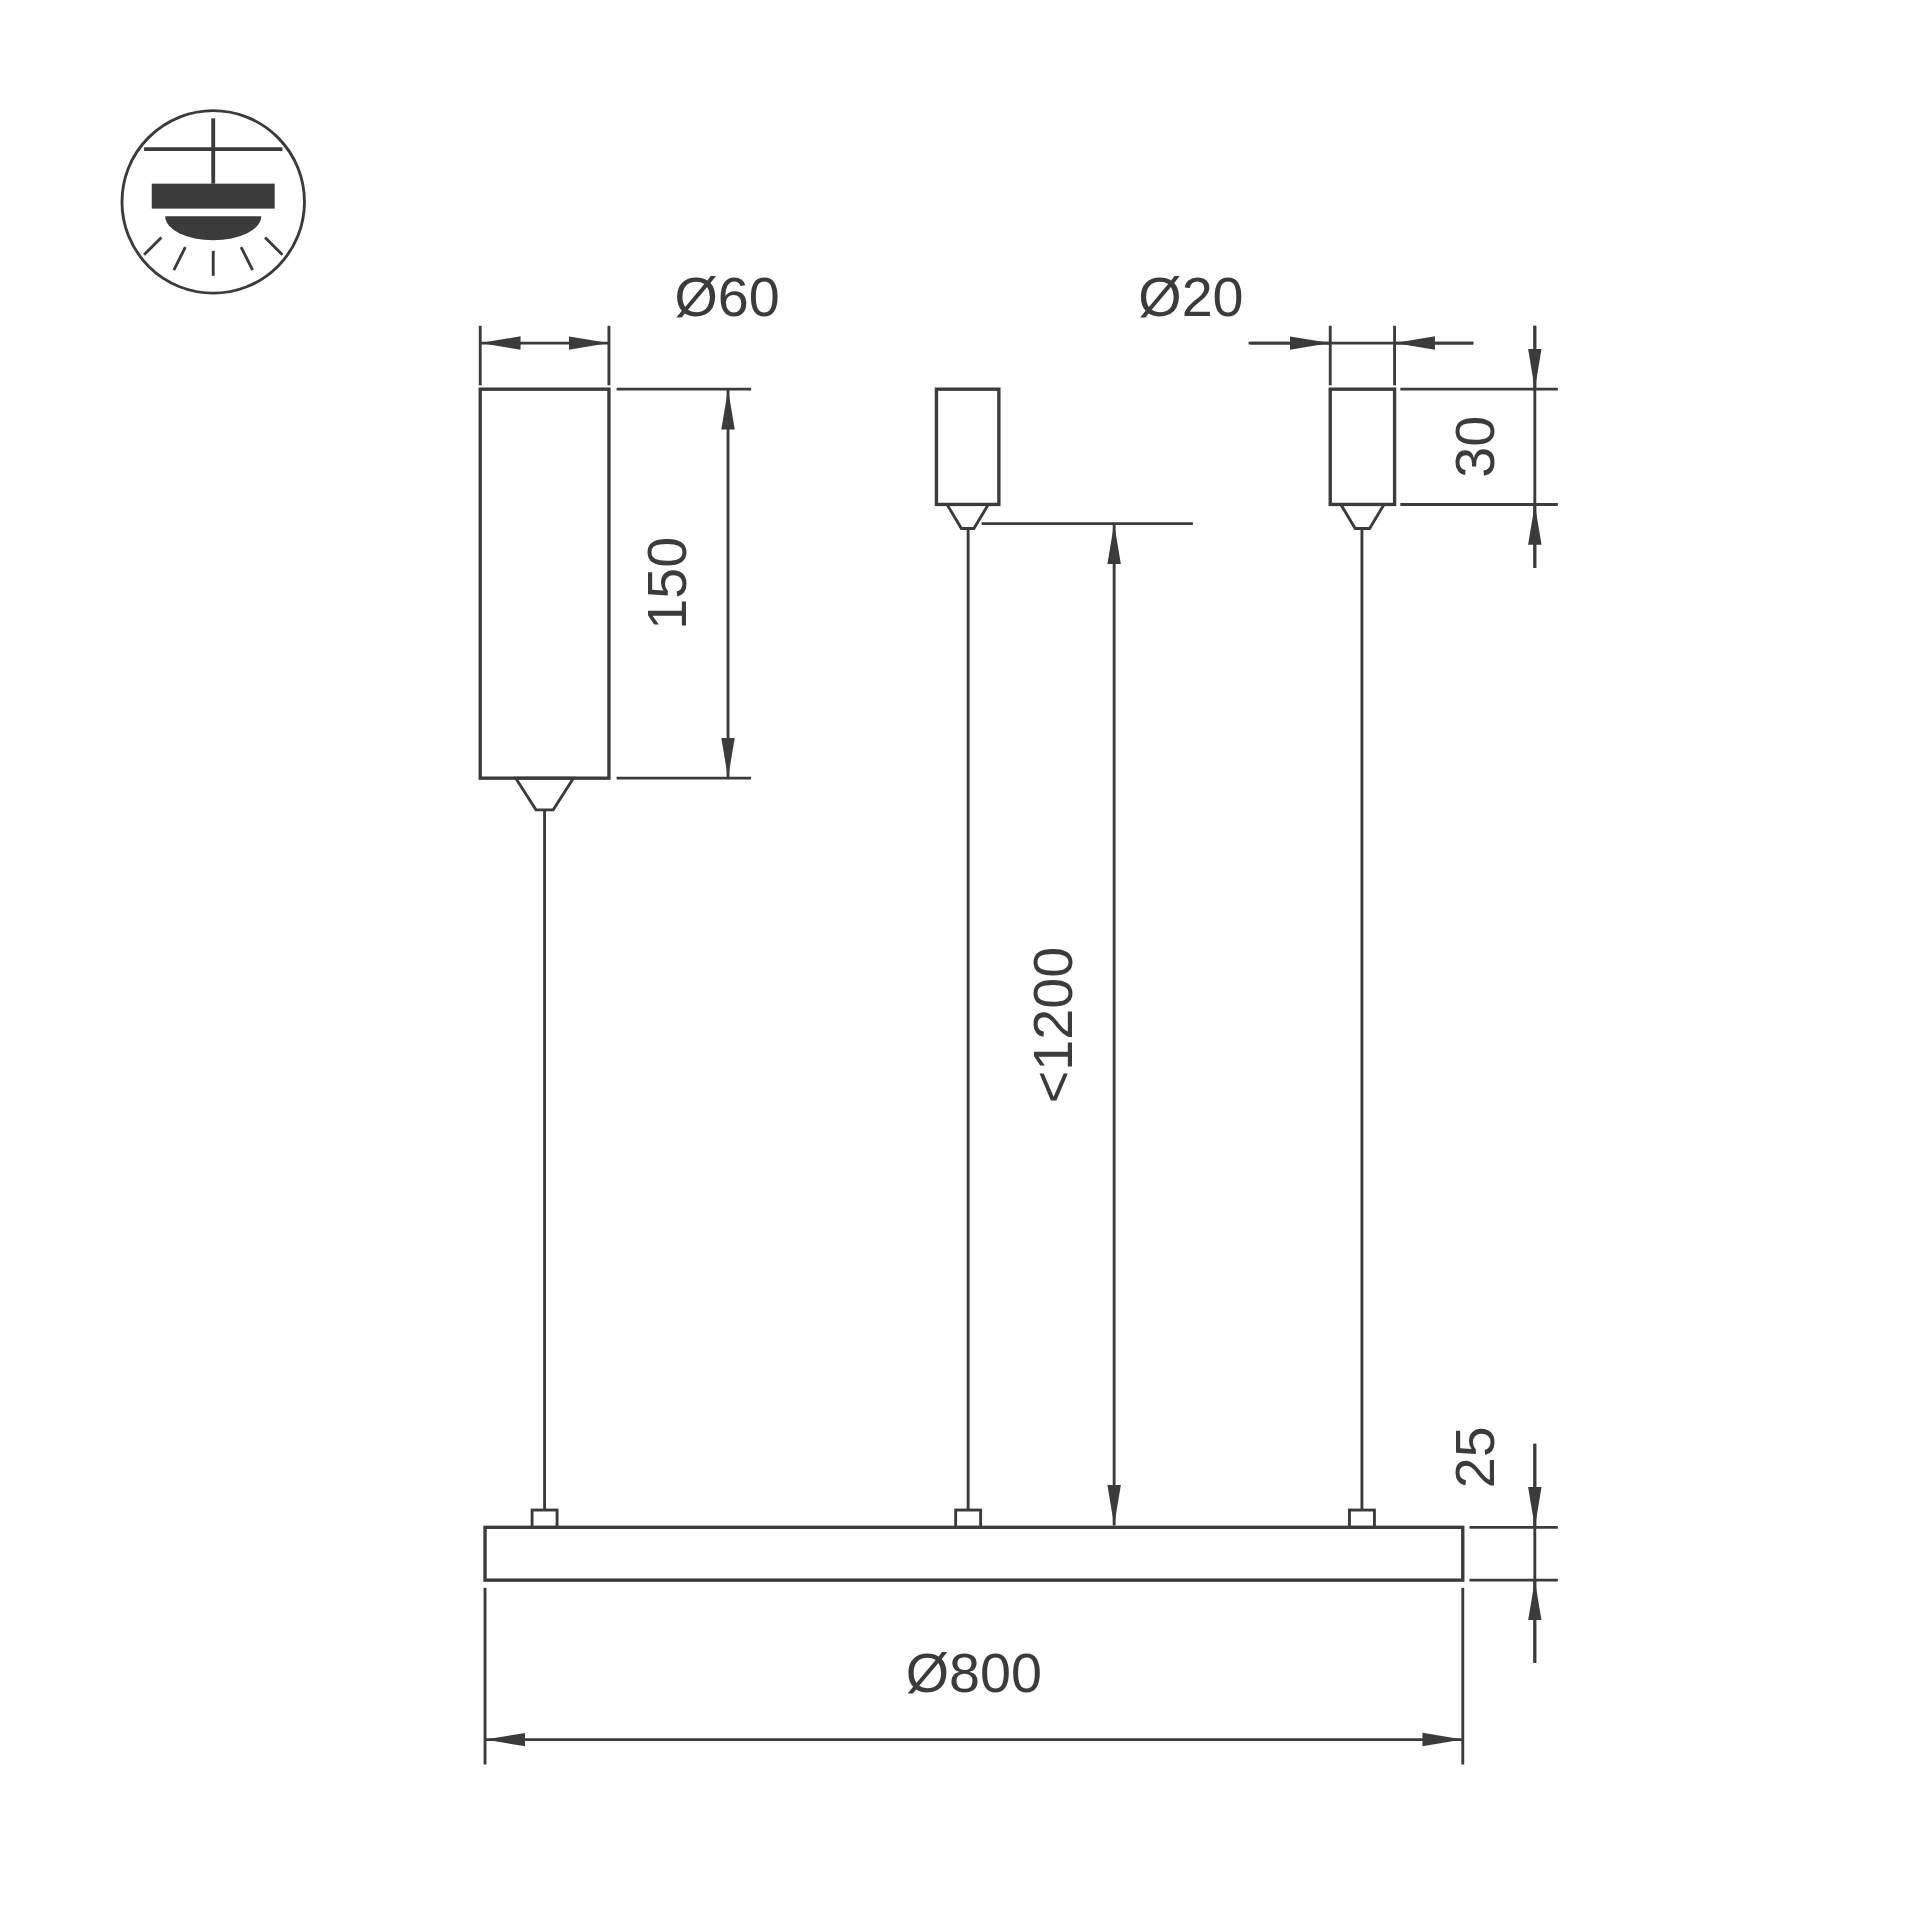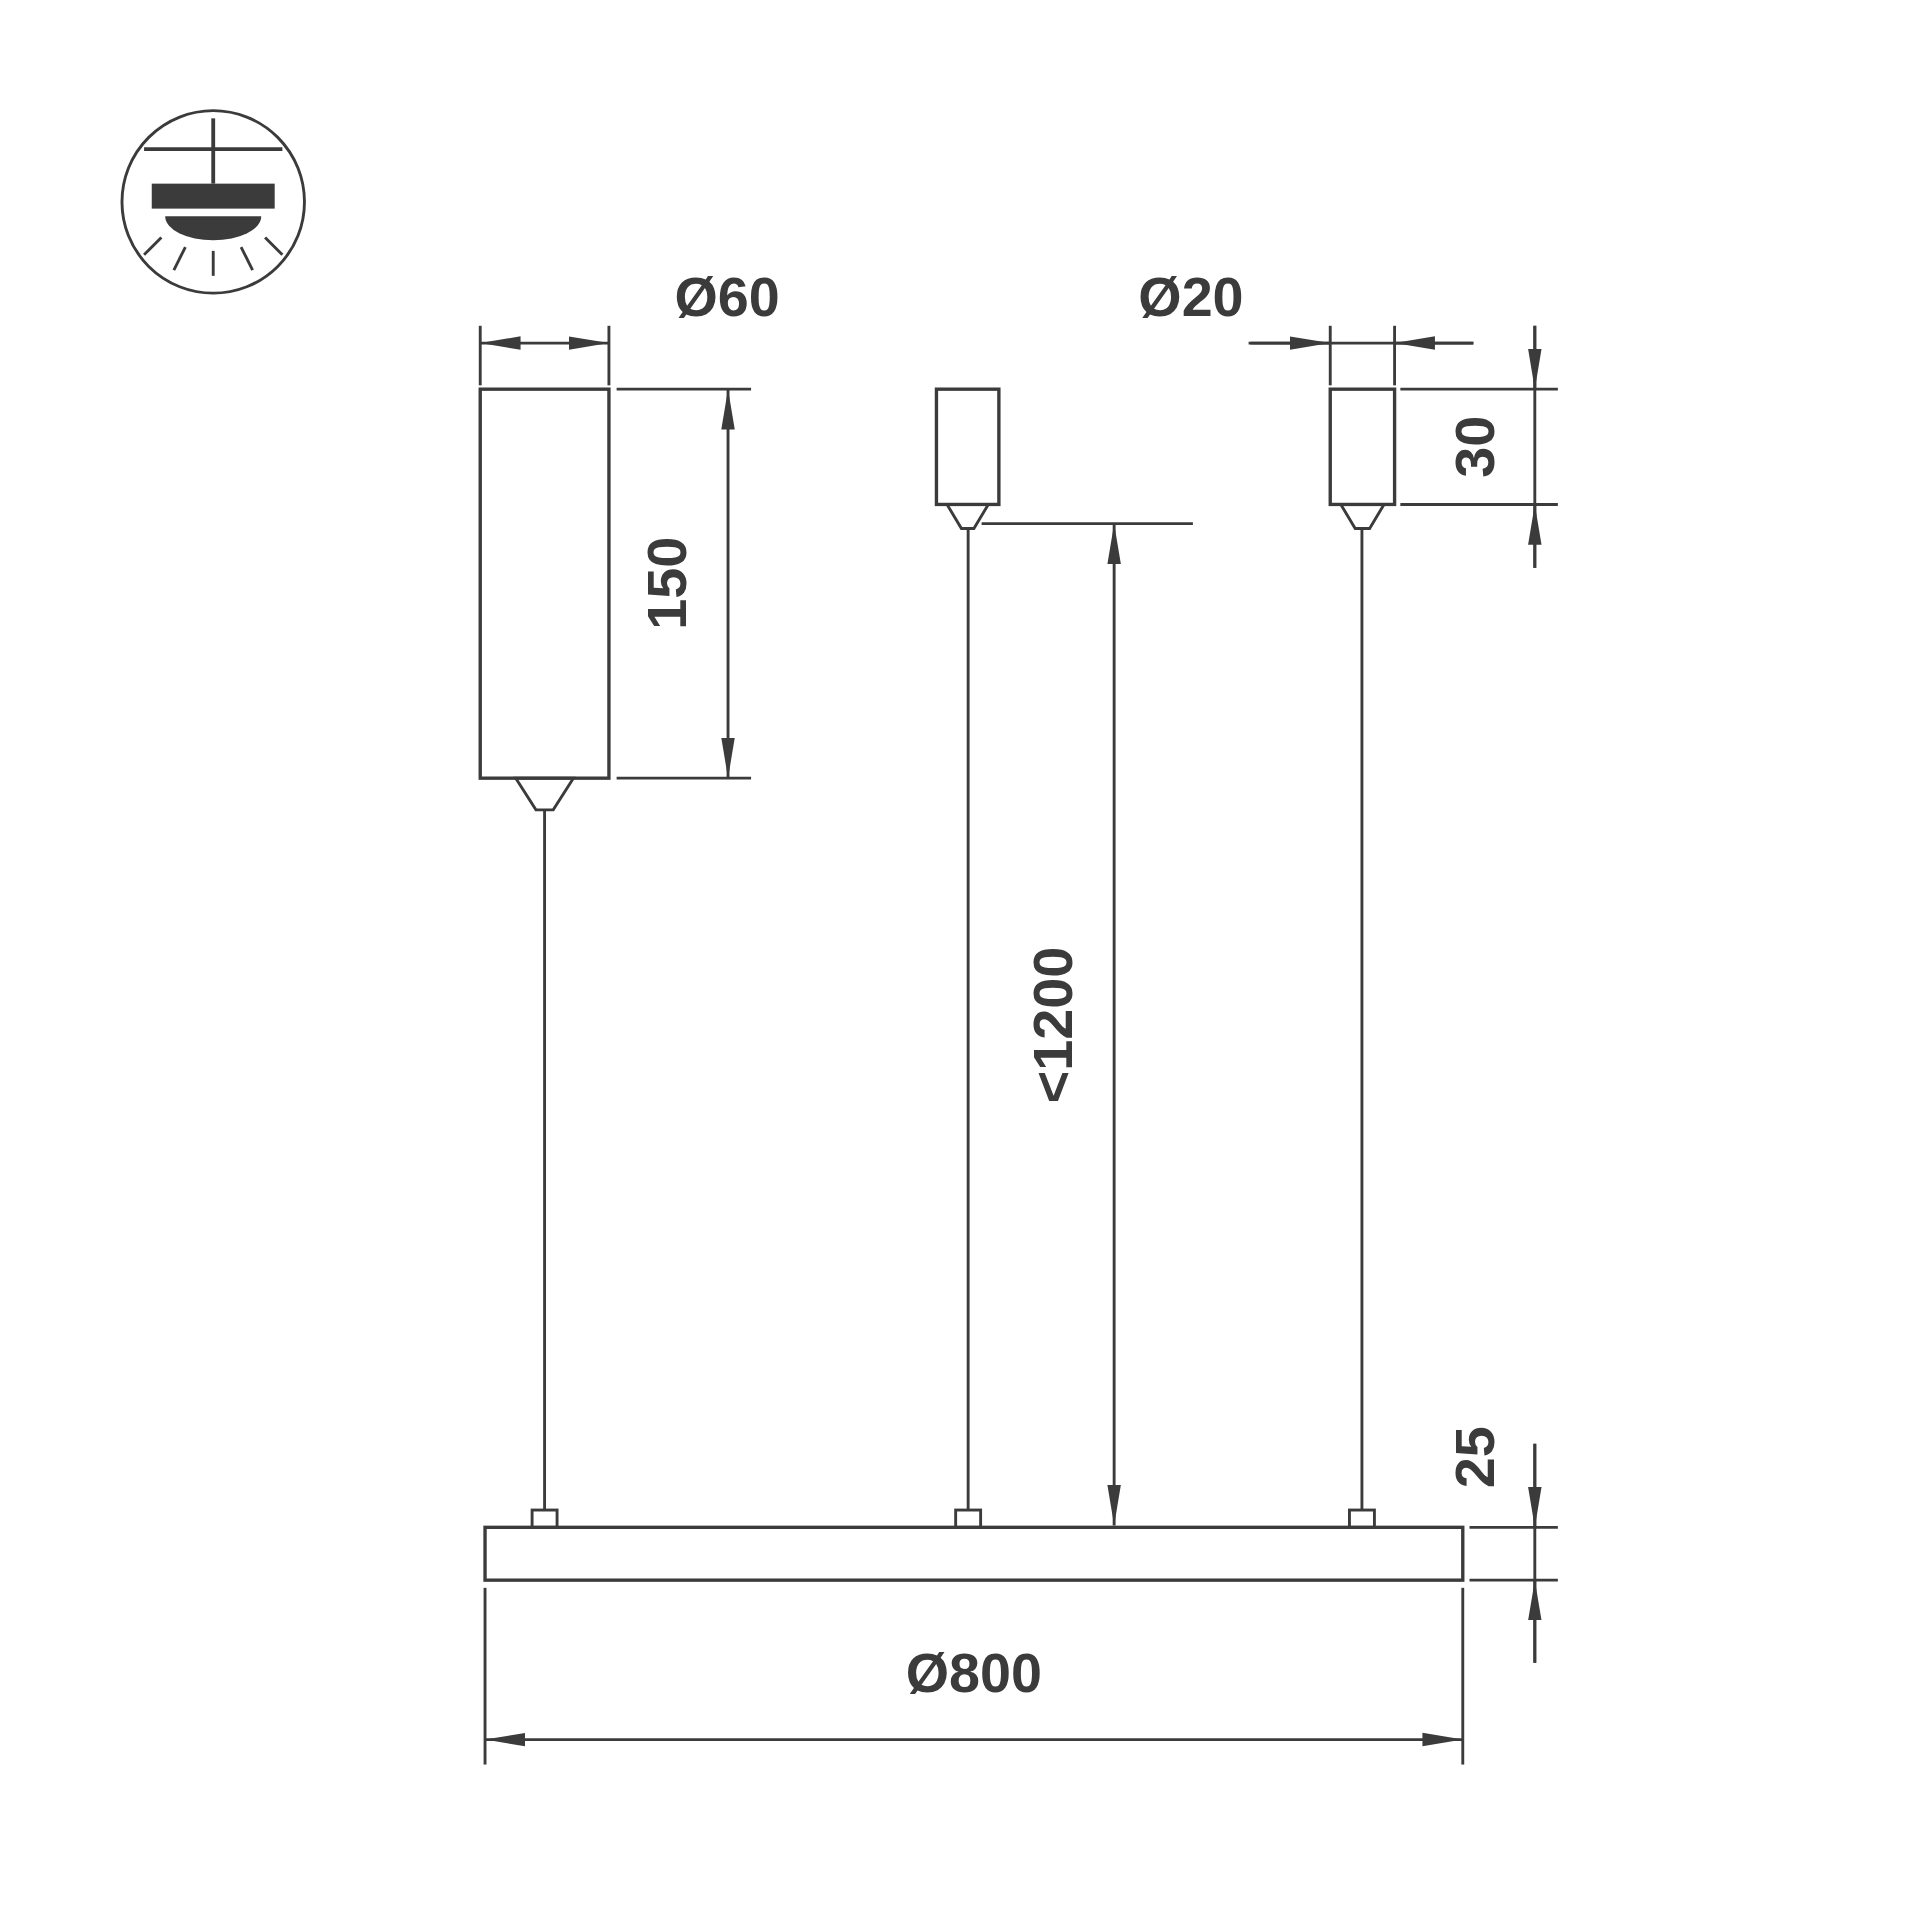--- a/index.html
+++ b/index.html
@@ -9,21 +9,20 @@
   html,body{
     margin:0;
     padding:0;
     background:var(--background);
   }
   .canvas{
     width:1919px;
     height:1929px;
     background:var(--background);
     position:relative;
-    font-weight:bold;
   }
   svg{
     display:block;
     width:100%;
     height:100%;
     color:var(--line);
   }
   svg line, svg rect, svg circle, svg polygon, svg path{
     stroke:currentColor;
     stroke-width:3;

